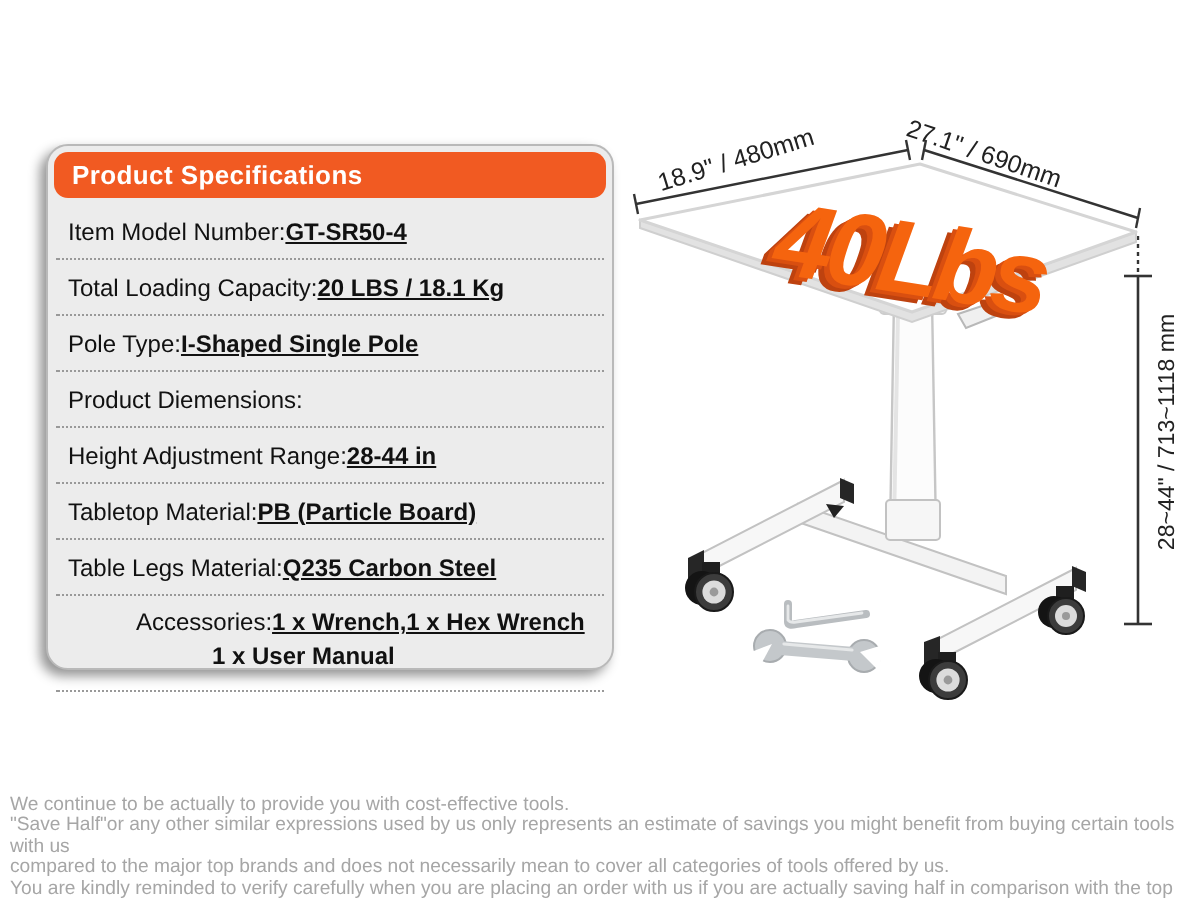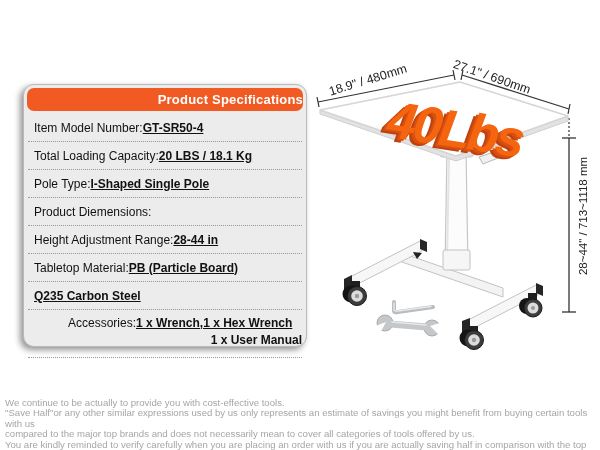--- a/index.html
+++ b/index.html
@@ -2,25 +2,24 @@
 <html><head>
 <meta charset="utf-8">
 <style>
   html,body{margin:0;padding:0;background:#fff;}
   .canvas{
     position:relative;width:600px;height:450px;background:#ffffff;overflow:hidden;
     font-family:"Liberation Sans",sans-serif;
   }
   
   .spec-panel{
-    position:absolute;left:23px;top:84px;width:284px;height:263px;
+    position:absolute;left:23px;top:72px;width:284px;height:263px;
     background:#ececec;border:1px solid #b9b9b9;border-radius:11px;
     box-shadow:-3px 3px 6px rgba(0,0,0,.42);
     box-sizing:border-box;
-    text-align:right;
   }
   .spec-header{
     margin:3px;height:23px;background:#f15a22;border-radius:7px;
     color:#ffffff;font-weight:bold;font-size:13px;line-height:23px;
     padding-left:9px;letter-spacing:.2px;
   }
   .spec-rows{padding:0;}
   .spec-row{
     height:27px;display:flex;align-items:center;
     margin:0 4px;padding-left:6px;border-bottom:1px dotted #999;
@@ -66,20 +65,21 @@
       </div>
       <div class="spec-row">
         <span class="lbl">Height Adjustment Range: </span>
           <span class="val">28-44 in</span>
       </div>
       <div class="spec-row">
         <span class="lbl">Tabletop Material: </span>
           <span class="val">PB (Particle Board)</span>
       </div>
       <div class="spec-row">
+        <span class="lbl">Table Legs Material: </span>
           <span class="val">Q235 Carbon Steel</span>
       </div>
       <div class="spec-row tall">
         <div class="line1">
           <span class="lbl">Accessories: </span>
             <span class="val">1 x Wrench,1 x Hex Wrench</span>
         </div>
         <div class="line2">1 x User Manual</div>
       </div>
     </div>

